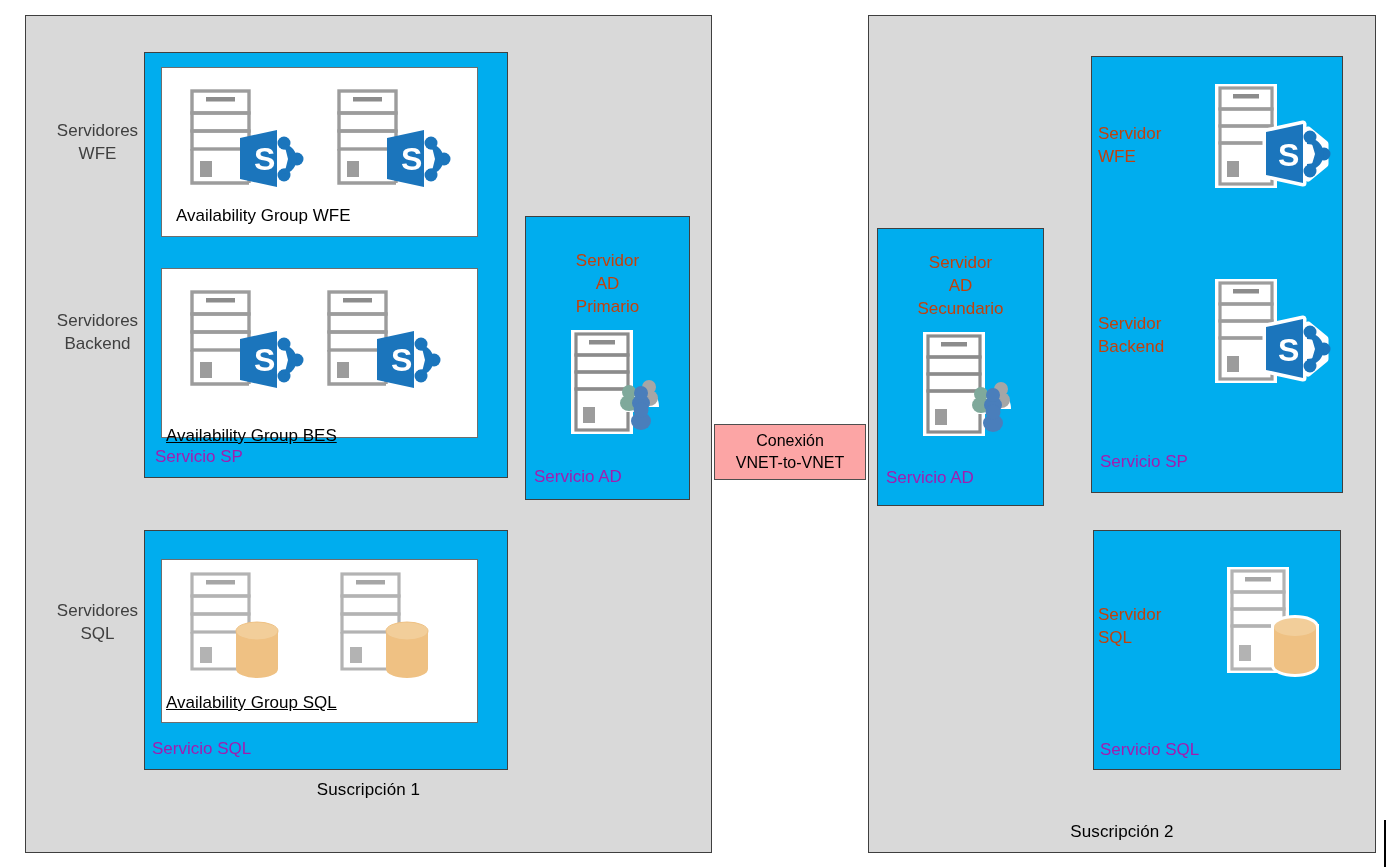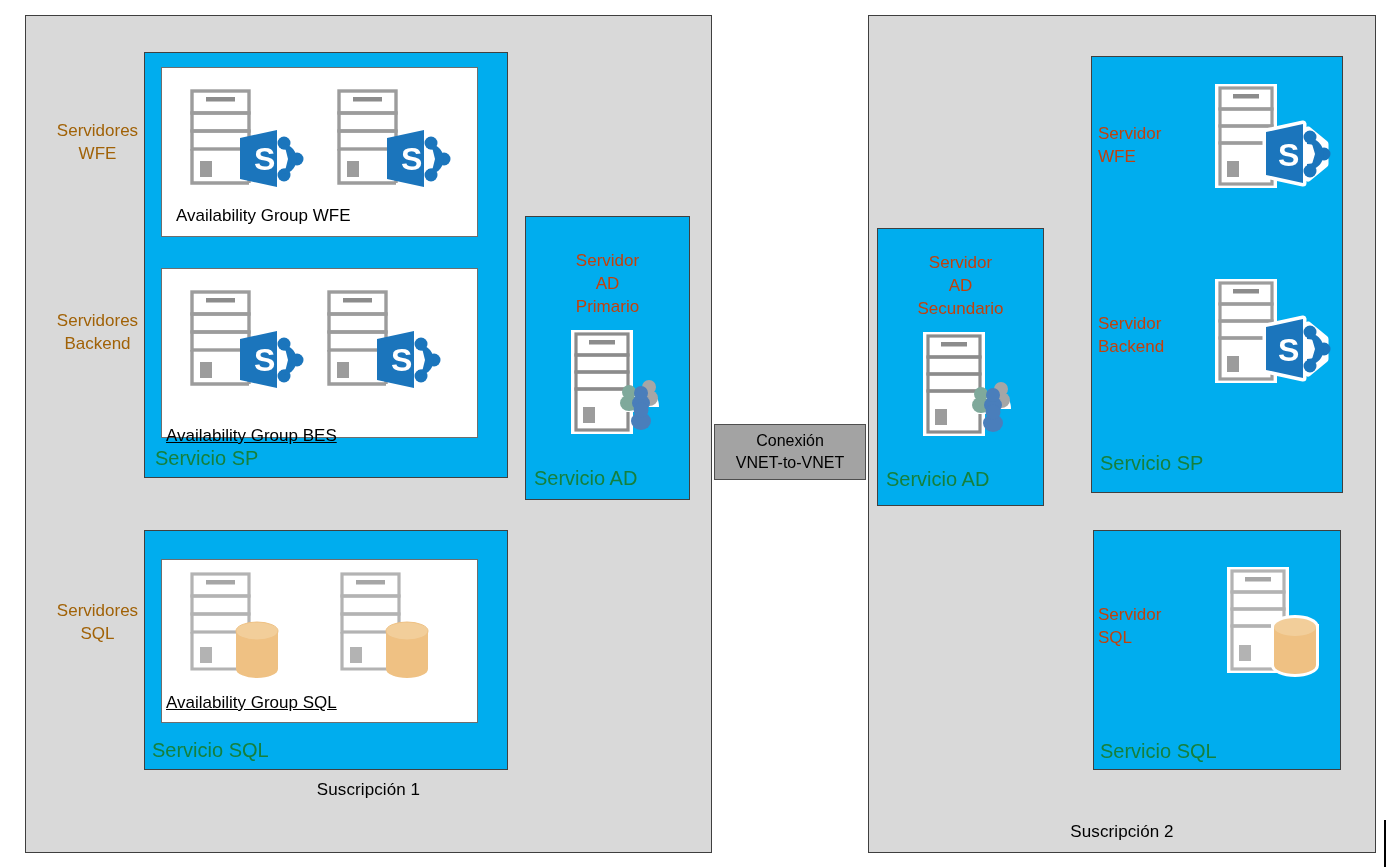--- a/index.html
+++ b/index.html
@@ -40,22 +40,22 @@
 
   
   .service{
     position:absolute;
     background:#00ADEE;
     border:1.4px solid #404040;
     box-sizing:border-box;
   }
   .service-label{
     position:absolute;
-    font-size:20px;
-    color:#15803d;
+    font-size:17px;
+    color:#a21caf;
     white-space:nowrap;
   }
 
   
   .ag{
     position:absolute;
     background:#ffffff;
     border:1.2px solid #6e6e6e;
     box-sizing:border-box;
   }
@@ -65,27 +65,27 @@
     color:#000;
     white-space:nowrap;
   }
 
   
   .side-caption{
     position:absolute;
     text-align:center;
     font-size:17px;
     line-height:1.35;
-    color:#a16207;
+    color:#404040;
   }
 
   
   .conn{
     position:absolute;
-    background:#a3a3a3;
+    background:#fca5a5;
     border:1.2px solid #4e4e4e;
     box-sizing:border-box;
     display:flex;
     flex-direction:column;
     align-items:center;
     justify-content:center;
     font-size:16px;
     line-height:1.4;
     color:#000;
     text-align:center;

